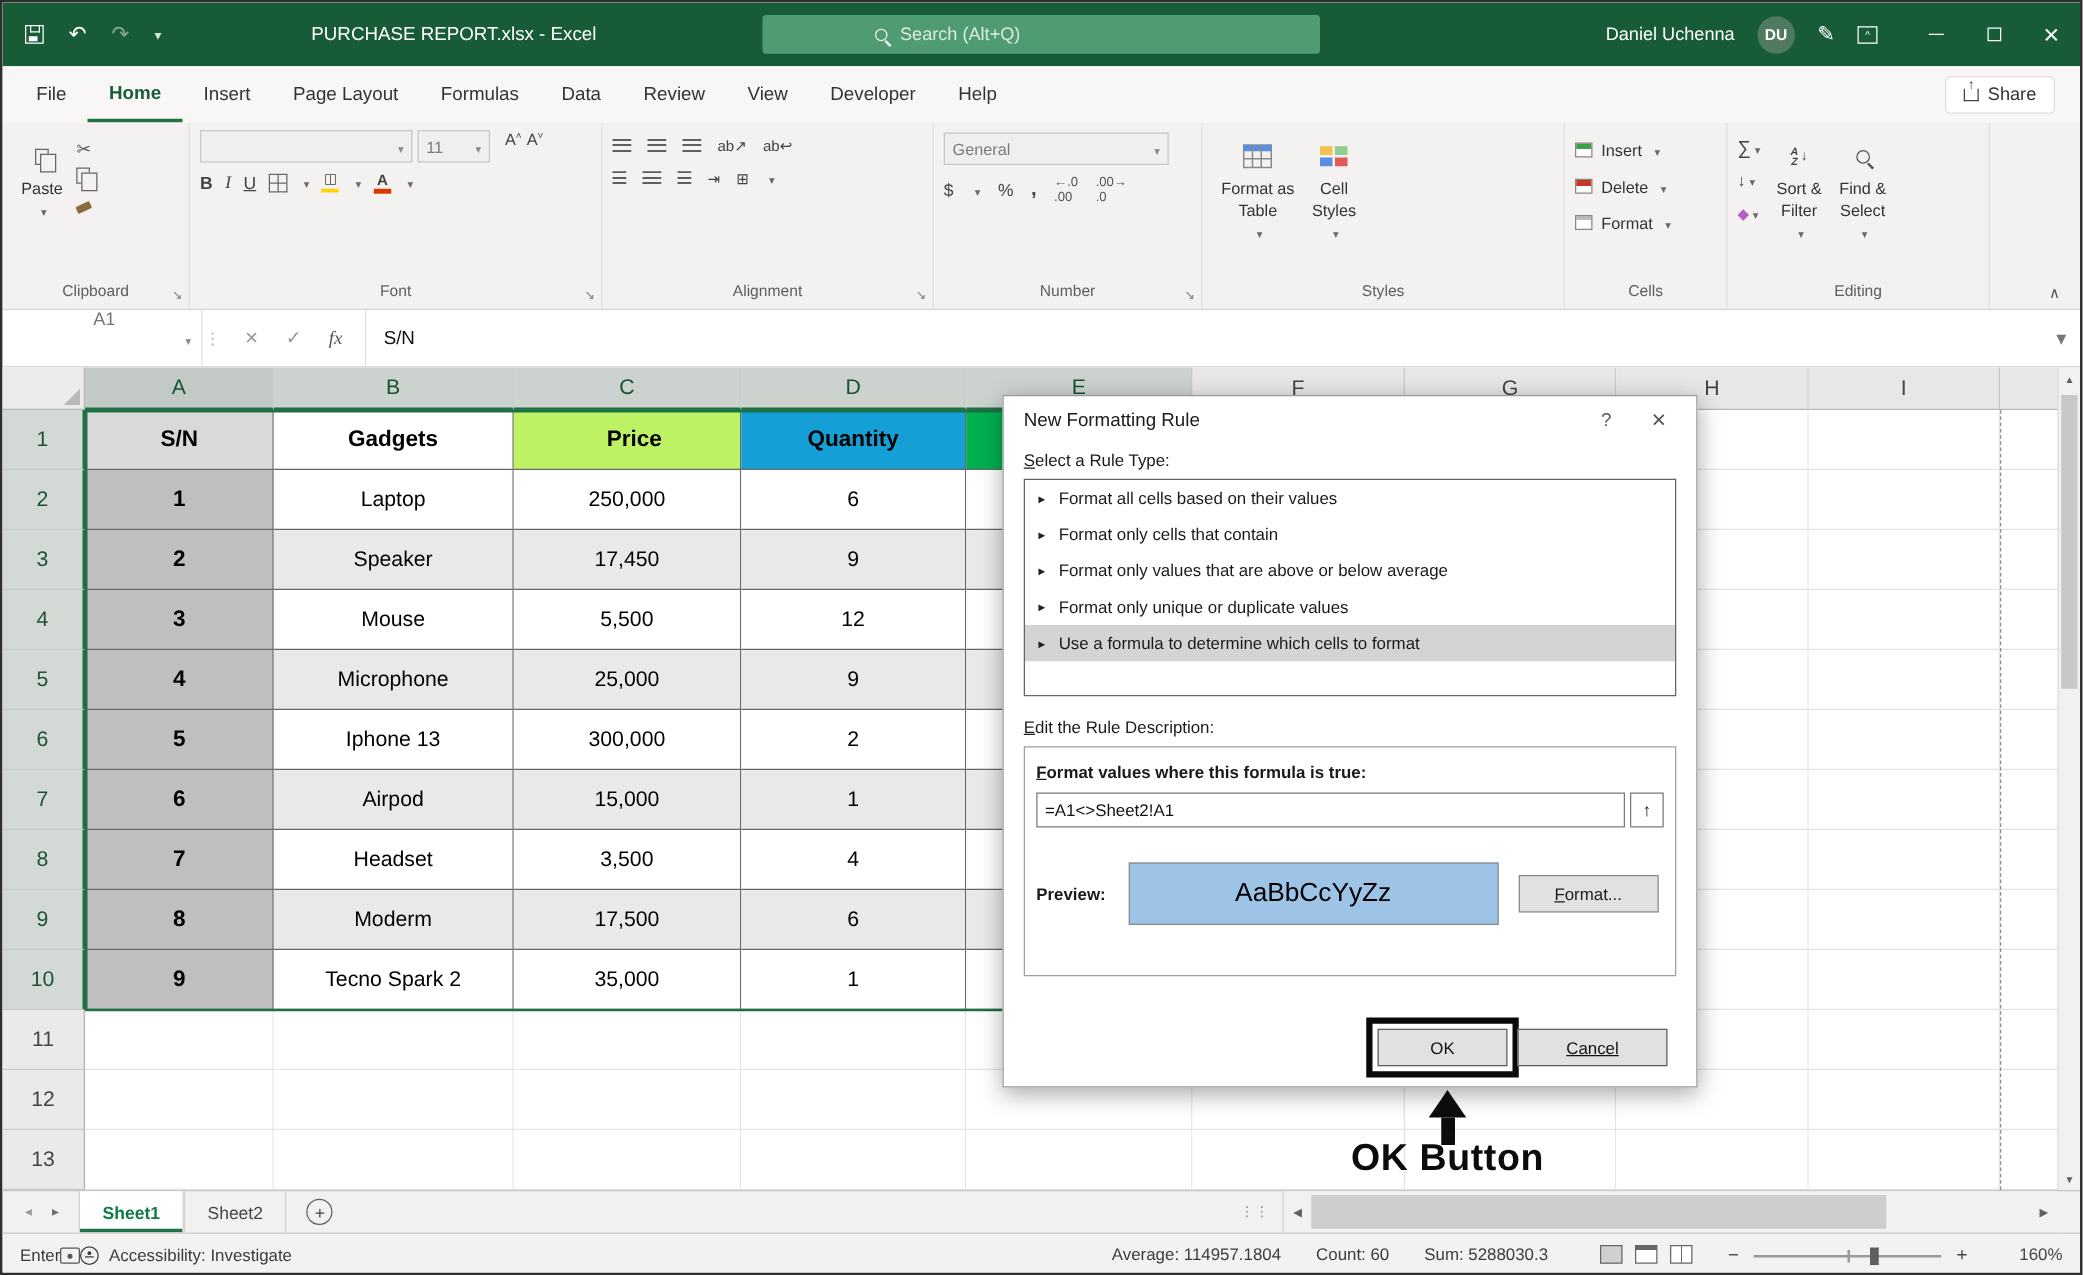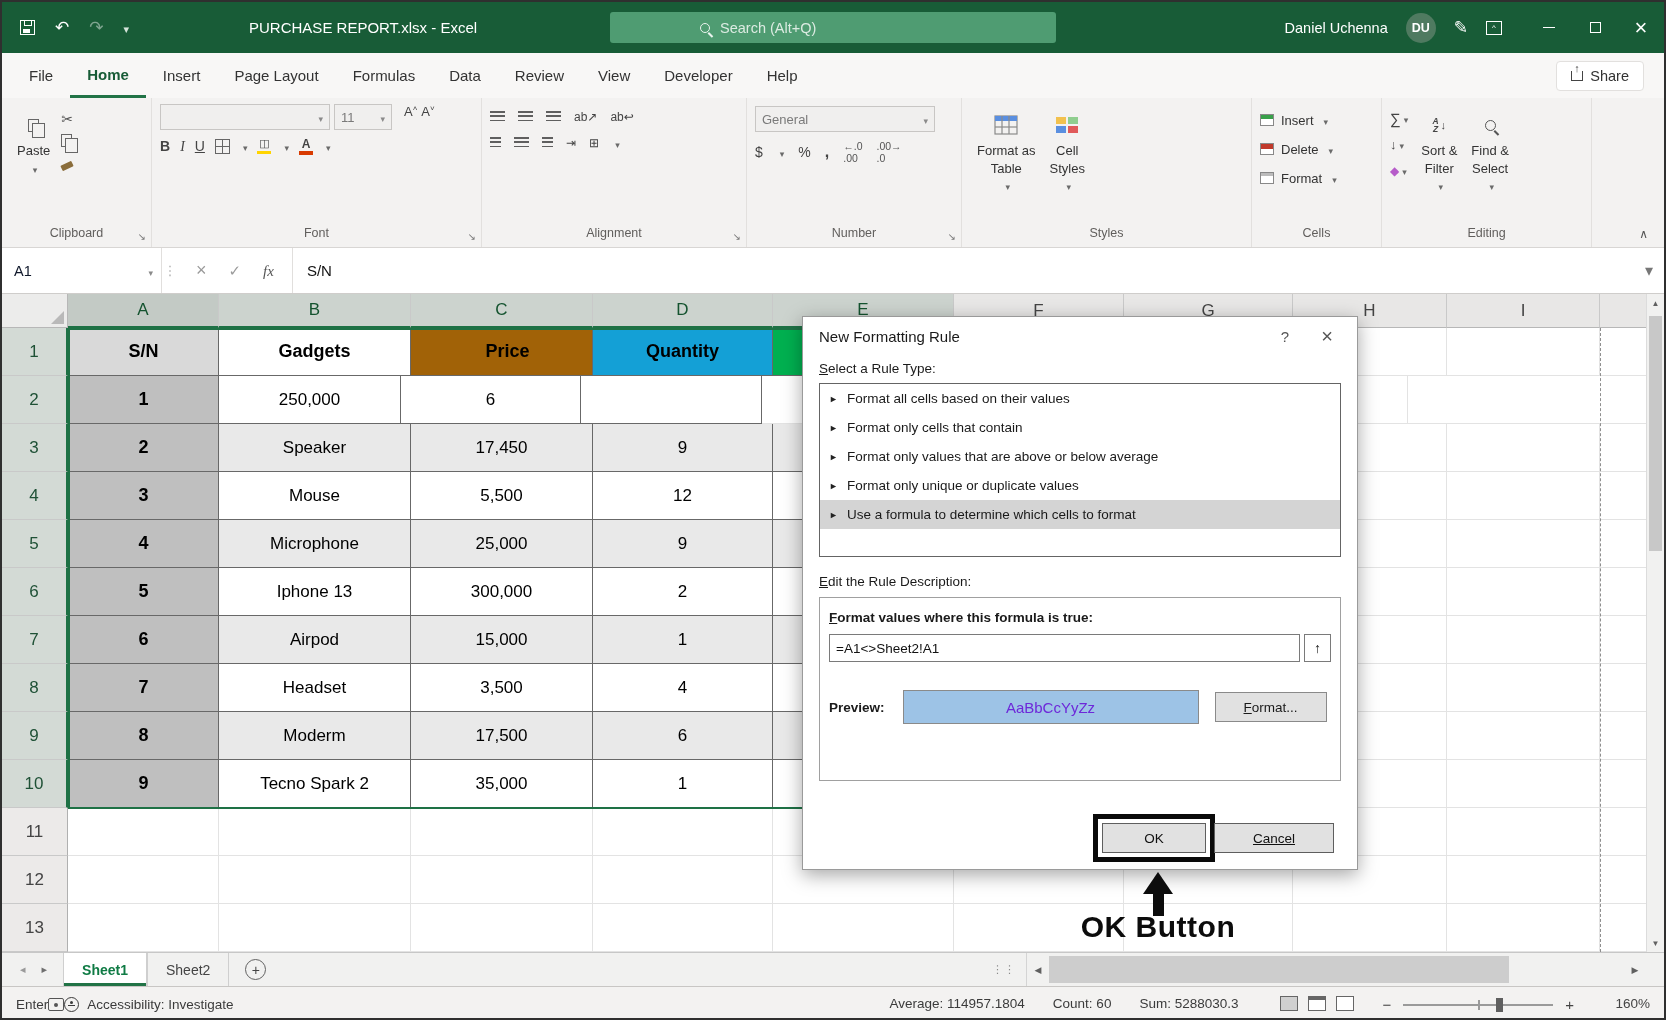--- a/index.html
+++ b/index.html
@@ -95,21 +95,21 @@
   .ic-fill::before { content:"\2193"; font-size:13px; }
   .ic-clear::before { content:"\25C6"; color:#b65cc9; font-size:12px; }
   .az { display:inline-flex; flex-direction:column; font-size:8.5px; font-weight:bold; color:#444; line-height:1; margin-right:2px; }
   .ic-find { width:11px; height:11px; border:1.6px solid #555; border-radius:50%; position:relative; display:inline-block; }
   .ic-find::after { content:""; position:absolute; left:9px; top:9px; width:6px; height:1.6px; background:#555; transform:rotate(45deg); transform-origin:left top; }
   .collapse { position:absolute; right:16px; bottom:6px; color:#555; font-size:12px; }
   .collapse::before { content:"\2227"; }
 
   
   .fbar { position:absolute; left:0; top:246px; width:100%; height:46px; background:#fff; border-bottom:1px solid #cfcdcb; display:flex; align-items:stretch; }
-  .namebox { width:160px; border-right:1px solid #e1dfdd; display:flex; align-items:center; padding:0 8px 0 12px; font-size:14.5px; color:#0f172a; }
+  .namebox { width:160px; border-right:1px solid #e1dfdd; display:flex; align-items:center; padding:0 8px 0 12px; font-size:14.5px; color:#737373;flex-direction:column; }
   .namebox .cdd { margin-left:auto; }
   .fdots { width:16px; display:flex; align-items:center; justify-content:center; color:#b0b0b0; font-size:13px; }
   .fdots::before { content:"\22EE"; }
   .fxbtns { display:flex; align-items:center; gap:22px; padding:0 18px; border-right:1px solid #e1dfdd; }
   .fx-x::before { content:"\00D7"; color:#9a9a9a; font-size:18px; }
   .fx-ok::before { content:"\2713"; color:#9a9a9a; font-size:15px; }
   .fx-fx::before { content:"fx"; font-style:italic; color:#555; font-size:15px; font-family:"Liberation Serif",serif; }
   .fcontent { flex:1; display:flex; align-items:center; padding-left:14px; font-size:15px; color:#111; }
   .fexpand { width:30px; display:flex; align-items:center; justify-content:center; color:#777; }
   .fexpand::before { content:"\25BE"; }
@@ -127,21 +127,21 @@
   .rh.sel { background:#d3dad5; color:#1f5136; border-right:2px solid #1e7145; }
   .cellarea { position:absolute; left:66px; top:34px; right:0; bottom:0; }
   .srow { display:flex; height:48px; }
   .cA{width:151px}.cB{width:192px}.cC{width:182px}.cD{width:180px}.cE{width:181px}
   .cF{width:170px}.cG{width:169px}.cH{width:154px}.cI{width:153px}.cfill{flex:1}
   .g { border-right:1px solid #e3e3e3; border-bottom:1px solid #e3e3e3; background:#fff; }
   .t { border-right:1px solid #686868; border-bottom:1px solid #686868; display:flex; align-items:center; justify-content:center; font-size:17px; color:#000; background:#fff; }
   .t.lft { border-left:1.5px solid #686868; }
   .t.hdr { font-weight:bold; font-size:18px; }
   .t.snh { background:#d9d9d9; }
-  .t.price { background:#a16207;padding-left:12px; }
+  .t.price { background:#bef264;padding-left:12px; }
   .t.qty { background:#14a0d6; }
   .t.amt { background:#00b050; }
   .t.sn { background:#bfbfbf; font-weight:bold; font-size:18px; }
   .t.band { background:#e9e9e9; }
   .pagebreak { position:absolute; left:1532px; top:0; height:624px; border-left:1px dashed #8f8f8f; }
   .selout { position:absolute; left:0; top:0; width:740px; height:481px; border:2px solid #1e7145; pointer-events:none; }
   .vscroll { position:absolute; right:0; top:0; width:18px; height:658px; background:#f1f1f0; border-left:1px solid #dcdcdc; }
   .vs-up, .vs-dn { position:absolute; left:0; width:17px; height:18px; display:flex; align-items:center; justify-content:center; font-size:8px; color:#606060; }
   .vs-up { top:0; } .vs-up::before { content:"\25B2"; }
   .vs-dn { bottom:0; } .vs-dn::before { content:"\25BC"; }
@@ -162,21 +162,21 @@
   .rule-item.selected { background:#d4d4d4; }
   .editlbl { margin-top:17px; }
   .groupbox { margin-top:8px; border:1px solid #a0a0a0; height:184px; padding:12px 9px 0 9px; }
   .flabel { font-weight:bold; }
   .formularow { display:flex; margin-top:9px; }
   .formularow input { flex:1; height:28px; border:1px solid #7a7a7a; font-size:13.5px; padding:0 6px; font-family:"Liberation Sans",sans-serif; color:#111; }
   .rangebtn { width:27px; height:28px; border:1px solid #7a7a7a; margin-left:4px; display:flex; align-items:center; justify-content:center; font-size:14px; color:#111; background:#fff; }
   .rangebtn::before { content:"\2191"; font-weight:bold; }
   .previewrow { display:flex; align-items:center; margin-top:28px; }
   .prevlbl { font-weight:bold; }
-  .prevbox { margin-left:18px; width:296px; height:34px; border:1px solid #8a8a8a; background:#9dc3e6; display:flex; align-items:center; justify-content:center; font-size:15px; color:#6d28d9; }
+  .prevbox { margin-left:18px; width:296px; height:50px; border:1px solid #8a8a8a; background:#9dc3e6; display:flex; align-items:center; justify-content:center; font-size:21px; color:#000000; }
   .fmtbtn { margin-left:16px; width:112px; height:30px; border:1px solid #8a8a8a; background:#e1e1e1; display:flex; align-items:center; justify-content:center; }
   .okring { position:absolute; left:290px; bottom:7px; border:5px solid #0a0a0a; padding:4px; background:#fff; }
   .dbtn { width:104px; height:30px; border:1px solid #5e5e5e; background:#e1e1e1; display:flex; align-items:center; justify-content:center; font-size:13.5px; color:#111; }
   .cancelbtn { position:absolute; left:411px; bottom:16px; width:120px;text-decoration:underline; }
 
   
   .ann-arrow { position:absolute; left:1141px; top:870px; z-index:30; width:30px; }
   .ann-arrow .tri { width:0; height:0; border-left:15px solid transparent; border-right:15px solid transparent; border-bottom:22px solid #0c0c0c; }
   .ann-arrow .stem { width:11px; height:22px; background:#0c0c0c; margin:0 auto; }
   .ann-label { position:absolute; left:1036px; top:908px; width:240px; text-align:center; font-size:30px; font-weight:800; color:#0c0c0c; z-index:30; letter-spacing:0.5px; }
@@ -523,20 +523,21 @@
         <div class="t hdr qty cD">Quantity</div>
         <div class="t hdr amt cE"></div>
         <div class="g cF"></div>
           <div class="g cG"></div>
           <div class="g cH"></div>
           <div class="g cI"></div>
           <div class="g cfill"></div>
       </div>
       <div class="srow">
         <div class="t lft sn cA">1</div>
+        <div class="t cB">Laptop</div>
         <div class="t cC">250,000</div>
         <div class="t cD">6</div>
         <div class="t cE"></div>
         <div class="g cF"></div>
           <div class="g cG"></div>
           <div class="g cH"></div>
           <div class="g cI"></div>
           <div class="g cfill"></div>
       </div>
       <div class="srow">

